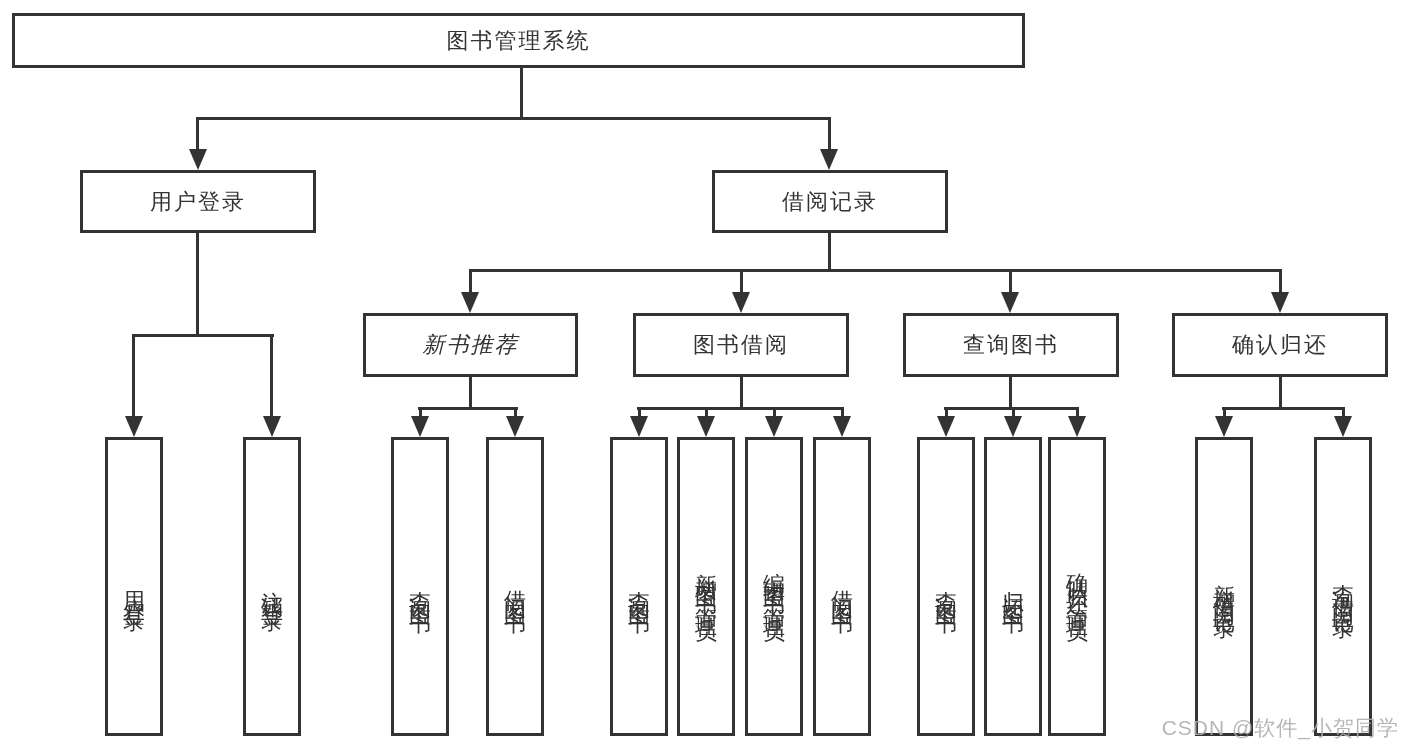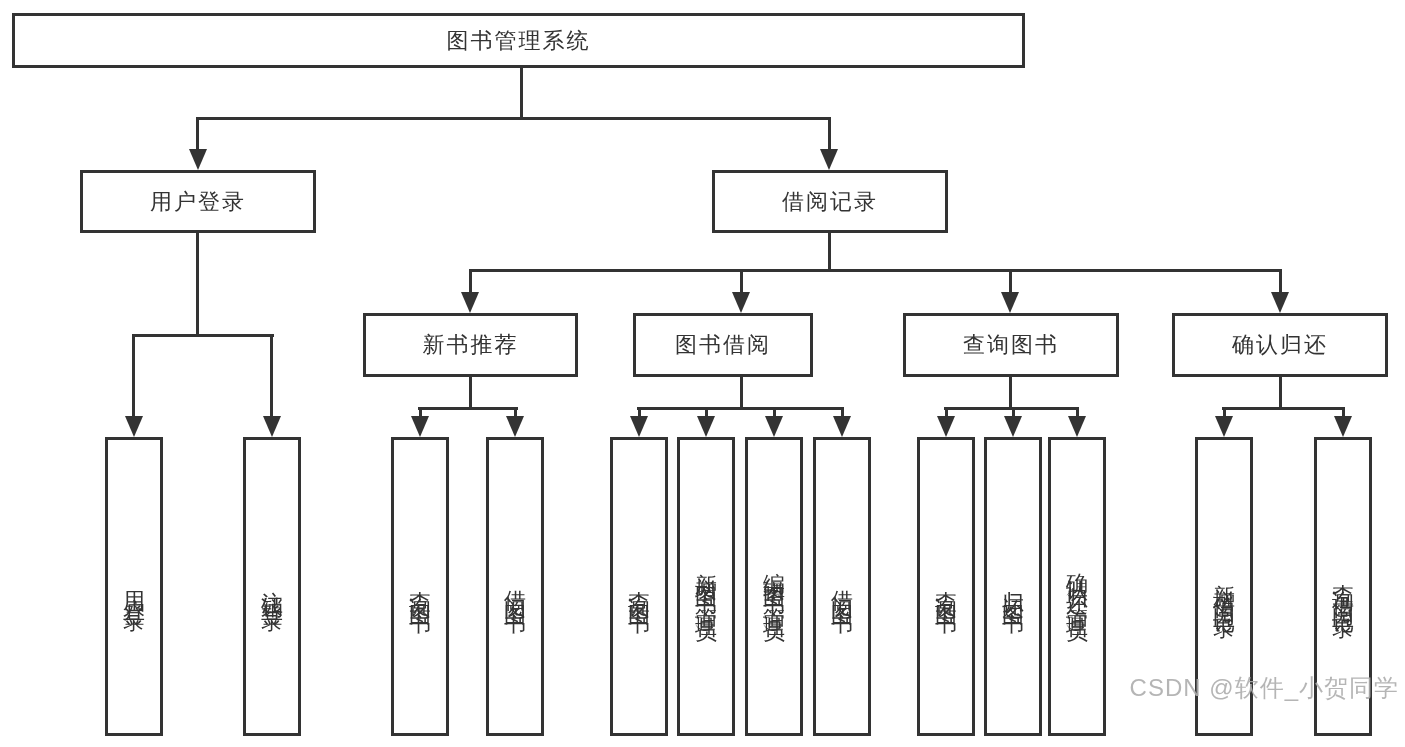--- a/index.html
+++ b/index.html
@@ -59,34 +59,34 @@
   .arrow {
     position: absolute;
     width: 0; height: 0;
     border-left: 9px solid transparent;
     border-right: 9px solid transparent;
     border-top: 21px solid var(--line);
   }
   
   .watermark {
     position: absolute;
-    top: 672px;
+    top: 714px;
     right: 6px;
-    font-size: 24px;
+    font-size: 21px;
     color: var(--watermark);
     opacity: 0.9;
     z-index: 10;
     letter-spacing: 1px;
   }
   
   #root      { left: 12px;   top: 13px;  width: 1013px; height: 55px; }
   #userLogin { left: 80px;   top: 170px; width: 236px;  height: 63px; }
   #bookMgmt  { left: 712px;  top: 170px; width: 236px;  height: 63px; }
-  #mod0 { left: 363px;  top: 313px; width: 215px; height: 64px; }
-  #mod1 { left: 633px;  top: 313px; width: 180px; height: 64px; }
+  #mod0 { left: 363px;  top: 313px; width: 215px; height: 64px; font-style: italic; }
+  #mod1 { left: 633px;  top: 313px; width: 216px; height: 64px; }
   #mod2 { left: 903px;  top: 313px; width: 216px; height: 64px; }
   #mod3 { left: 1172px; top: 313px; width: 216px; height: 64px; }
   #l1a { left: 105px; }  #l1b { left: 243px; }
   #l2a { left: 391px; }  #l2b { left: 486px; }
   #l3a { left: 610px; }  #l3b { left: 677px; }  #l3c { left: 745px; }  #l3d { left: 813px; }
   #l4a { left: 917px; }  #l4b { left: 984px; }  #l4c { left: 1048px; }
   #l5a { left: 1195px; } #l5b { left: 1314px; }
 </style>
 </head>
 <body>

